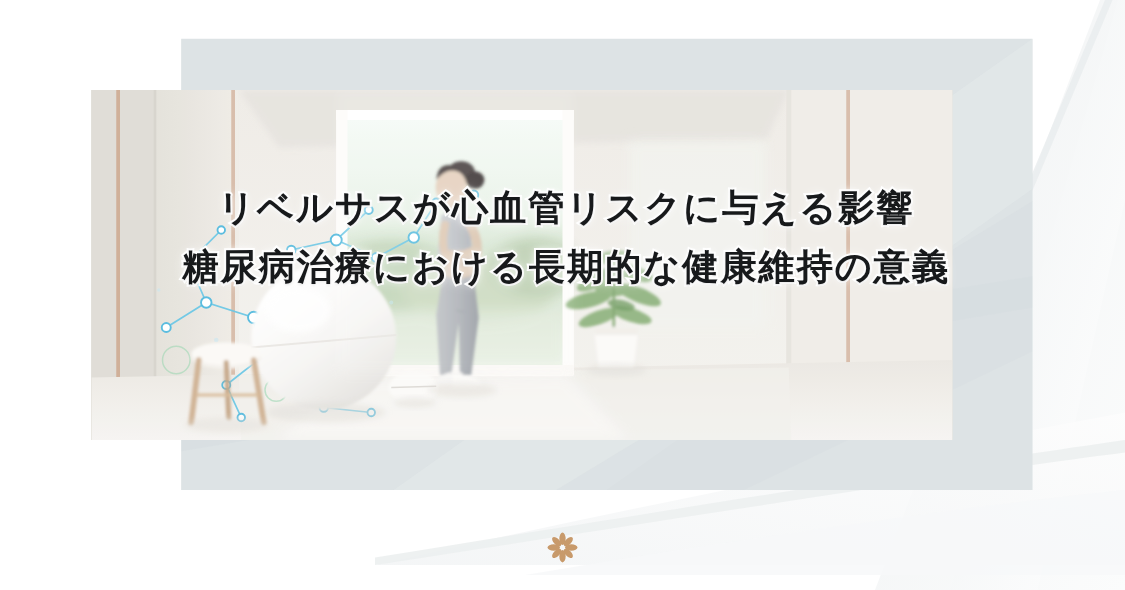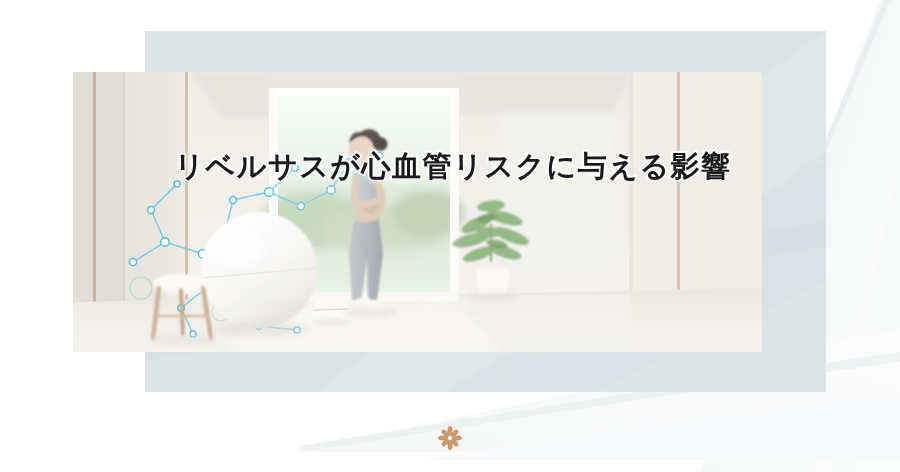--- a/index.html
+++ b/index.html
@@ -367,20 +367,21 @@
       </g>
       <ellipse cx="420" cy="224" rx="24" ry="5" fill="#dedbd5" opacity="0.5" filter="url(#soft2)"></ellipse>
 
       <rect x="0" y="0" width="689" height="280" fill="#ffffff" opacity="0.07"></rect>
       <path d="M 196 0 L 386 0 L 386 228 L 196 228 Z" fill="#ffffff" opacity="0.12" filter="url(#soft3)"></path>
     </svg>
   </div>
 
   <div class="headline">
     <span class="headline-line line1">リベルサスが心血管リスクに与える影響</span>
+    <span class="headline-line line2">糖尿病治療における長期的な健康維持の意義</span>
   </div>
 
   <div class="footer">
     <svg class="flower-icon" viewBox="0 0 32 32" aria-hidden="true">
       <g fill="#c89a6b">
         <g>
           <ellipse cx="16" cy="7.4" rx="3.1" ry="6.1"></ellipse>
           <ellipse cx="16" cy="24.6" rx="3.1" ry="6.1"></ellipse>
           <ellipse cx="7.4" cy="16" rx="6.1" ry="3.1"></ellipse>
           <ellipse cx="24.6" cy="16" rx="6.1" ry="3.1"></ellipse>

